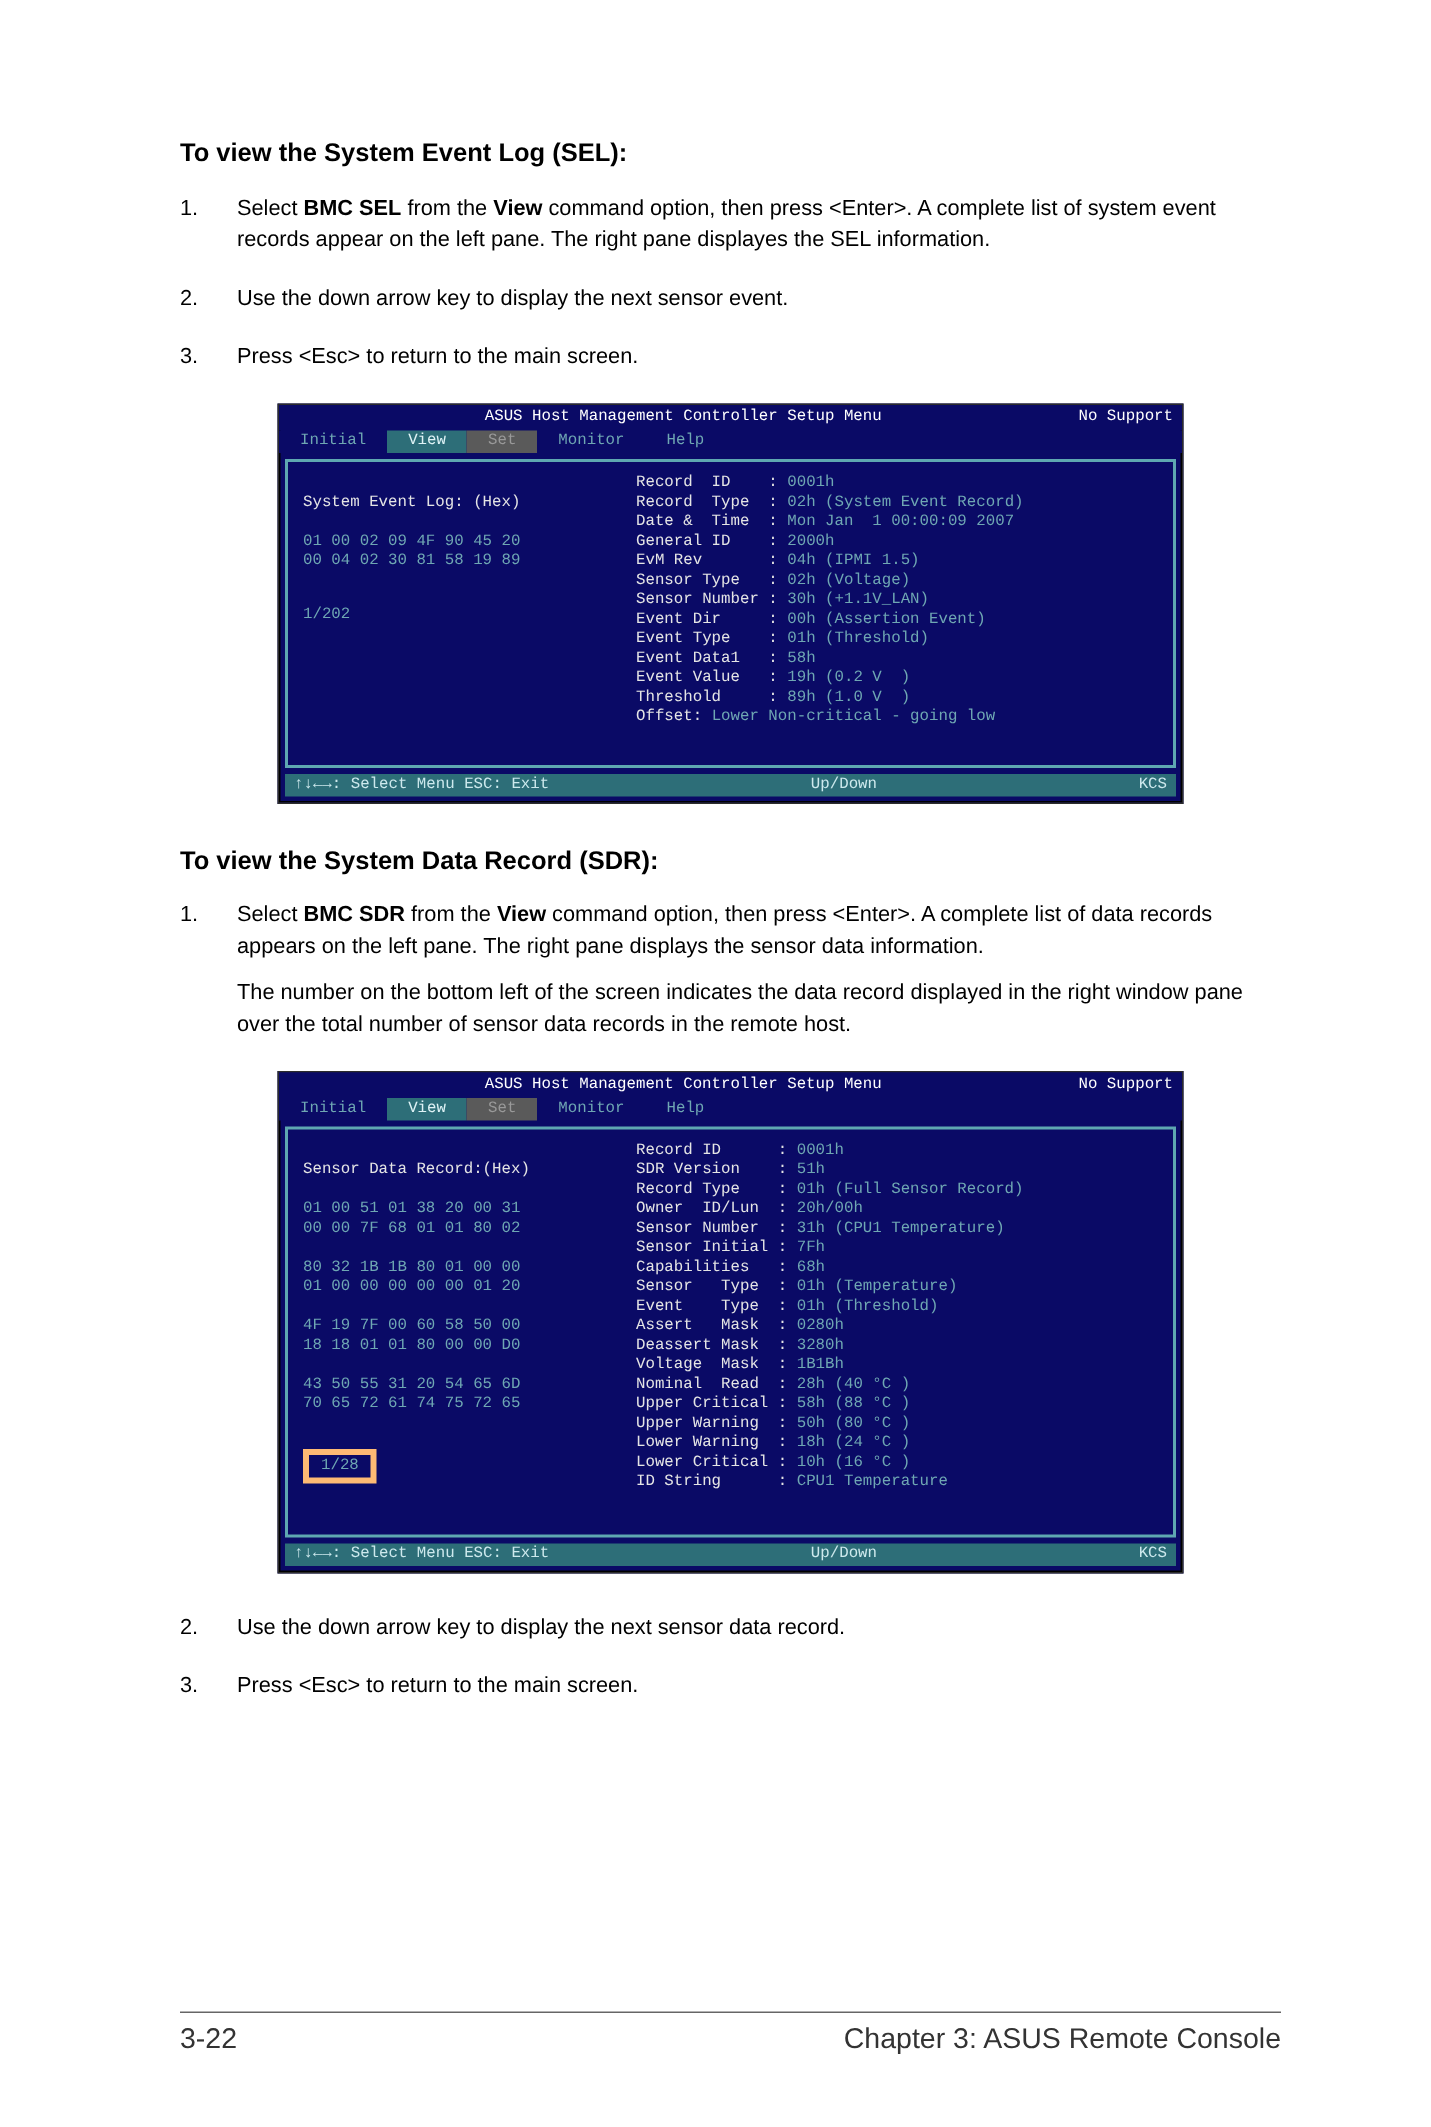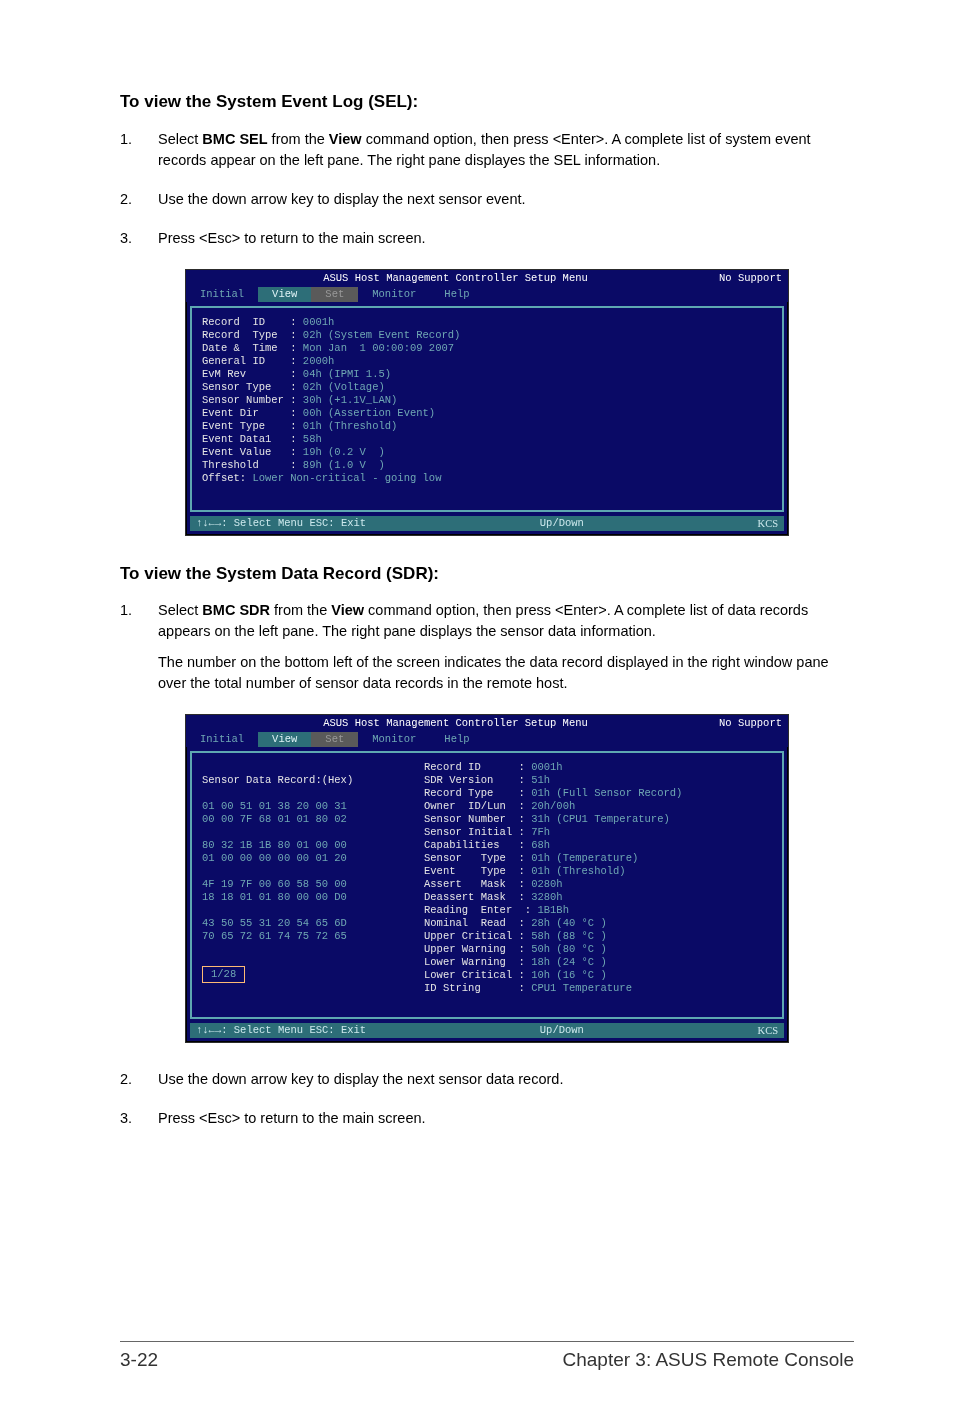--- a/index.html
+++ b/index.html
@@ -106,37 +106,37 @@
   .term .right .label { color: #e5e5e5; text-align: right; }
   .term .right .val   { color: #6fa7b3; }
   .term .status {
     background: #2d6e78;
     color: #cde9ed;
     padding: 1px 6px;
     margin: 0 4px 2px 4px;
     display: flex;
     justify-content: space-between;
   }
-  .term .status .kcs { color: #cde9ed; font-family: Liberation Serif, serif; }
+  .term .status .kcs { color: #cde9ed; }
   
   .foot {
     position: absolute;
     bottom: 44px;
     left: 120px;
     right: 100px;
     border-top: 1px solid #666;
     padding-top: 4px;
     display: flex;
     justify-content: space-between;
     font-size: 19px;
     color: #333;
   }
   .sec2 { margin-top: 10px; }
   .term .left .boxed {
-    border: 1px solid #fdba74;
+    border: 4px solid #fdba74;
     display: inline-block;
     padding: 1px 8px;
     color: #6fa7b3;
   }
 </style>
 </head>
 <body>
 
 <div class="page">
 
@@ -171,20 +171,28 @@
       <span style="color:#fff">No Support</span>
     </div>
     <div class="menubar">
       <span>Initial</span>
       <span class="active">View</span>
       <span class="set">Set</span>
       <span>Monitor</span>
       <span>Help</span>
     </div>
     <div class="panes">
+      <div class="left">
+<span class="white">System Event Log: (Hex)</span>
+
+<span class="hex">01 00 02 09 4F 90 45 20
+00 04 02 30 81 58 19 89</span>
+
+<div class="pager">1/202</div>
+      </div>
       <div class="right" id="t1r"><span class="label">Record  ID    : </span><span class="val">0001h</span>
 <span class="label">Record  Type  : </span><span class="val">02h (System Event Record)</span>
 <span class="label">Date &amp;  Time  : </span><span class="val">Mon Jan  1 00:00:09 2007</span>
 <span class="label">General ID    : </span><span class="val">2000h</span>
 <span class="label">EvM Rev       : </span><span class="val">04h (IPMI 1.5)</span>
 <span class="label">Sensor Type   : </span><span class="val">02h (Voltage)</span>
 <span class="label">Sensor Number : </span><span class="val">30h (+1.1V_LAN)</span>
 <span class="label">Event Dir     : </span><span class="val">00h (Assertion Event)</span>
 <span class="label">Event Type    : </span><span class="val">01h (Threshold)</span>
 <span class="label">Event Data1   : </span><span class="val">58h</span>
@@ -248,21 +256,21 @@
 <span class="label">SDR Version    : </span><span class="val">51h</span>
 <span class="label">Record Type    : </span><span class="val">01h (Full Sensor Record)</span>
 <span class="label">Owner  ID/Lun  : </span><span class="val">20h/00h</span>
 <span class="label">Sensor Number  : </span><span class="val">31h (CPU1 Temperature)</span>
 <span class="label">Sensor Initial : </span><span class="val">7Fh</span>
 <span class="label">Capabilities   : </span><span class="val">68h</span>
 <span class="label">Sensor   Type  : </span><span class="val">01h (Temperature)</span>
 <span class="label">Event    Type  : </span><span class="val">01h (Threshold)</span>
 <span class="label">Assert   Mask  : </span><span class="val">0280h</span>
 <span class="label">Deassert Mask  : </span><span class="val">3280h</span>
-<span class="label">Reading  Enter  : </span><span class="val">1B1Bh</span>
+<span class="label">Voltage  Mask  : </span><span class="val">1B1Bh</span>
 <span class="label">Nominal  Read  : </span><span class="val">28h (40 °C )</span>
 <span class="label">Upper Critical : </span><span class="val">58h (88 °C )</span>
 <span class="label">Upper Warning  : </span><span class="val">50h (80 °C )</span>
 <span class="label">Lower Warning  : </span><span class="val">18h (24 °C )</span>
 <span class="label">Lower Critical : </span><span class="val">10h (16 °C )</span>
 <span class="label">ID String      : </span><span class="val">CPU1 Temperature</span>
 </div>
     </div>
     <div class="status">
       <span>↑↓←→: Select Menu   ESC: Exit</span>

